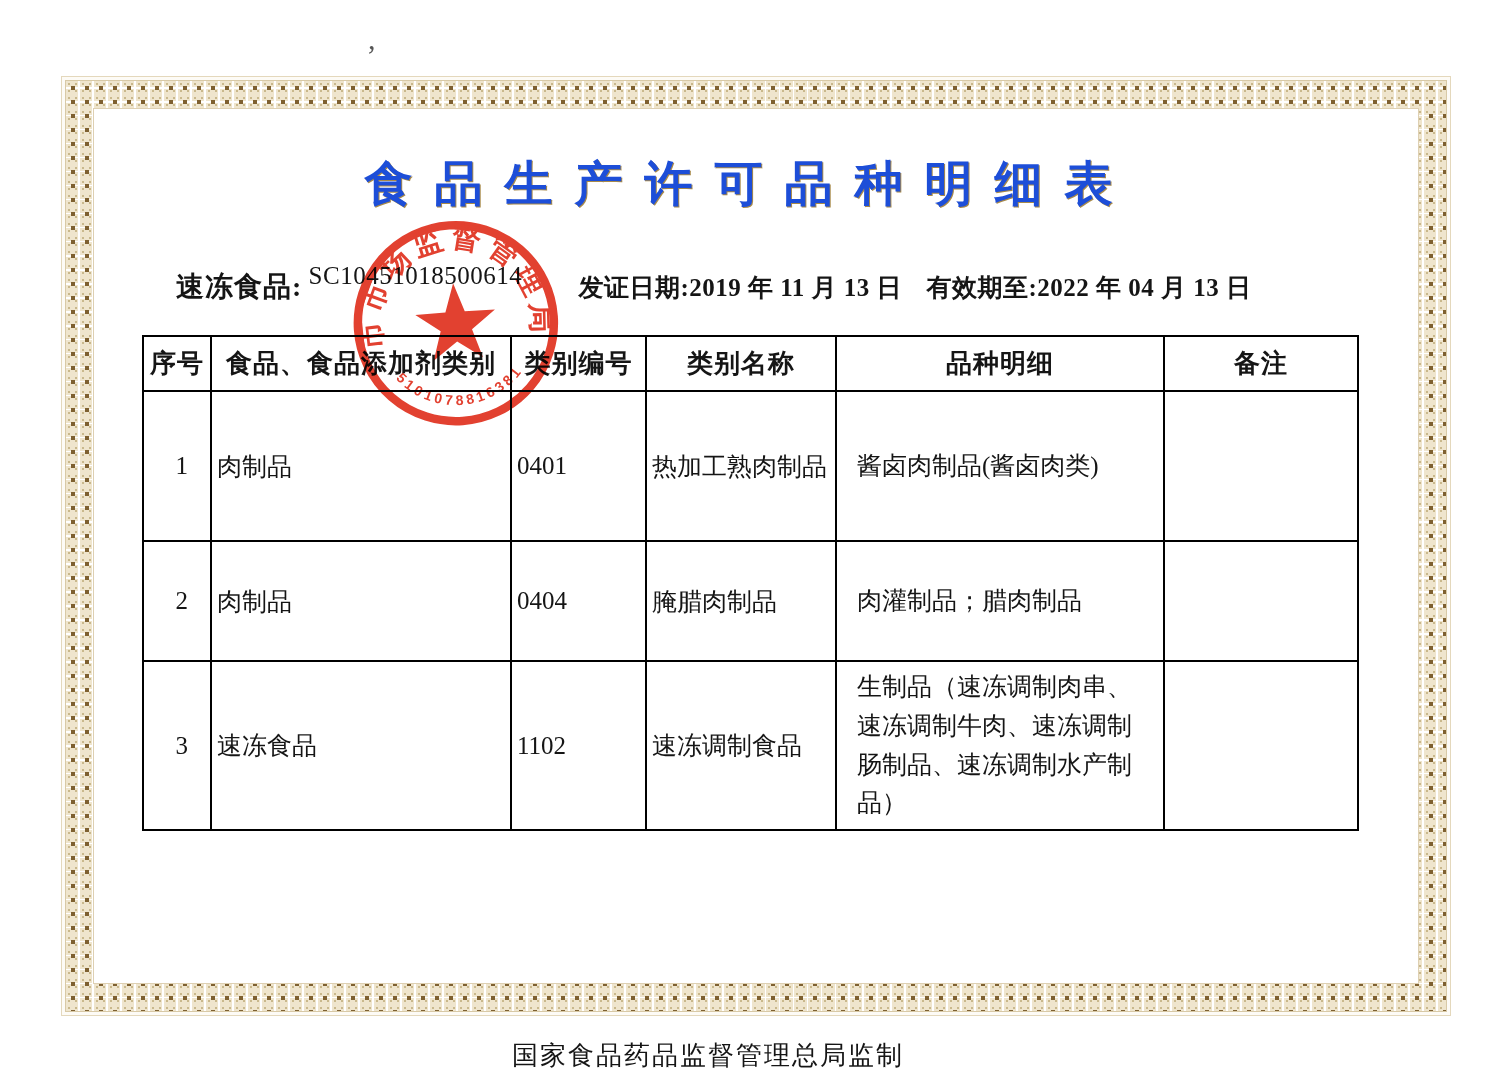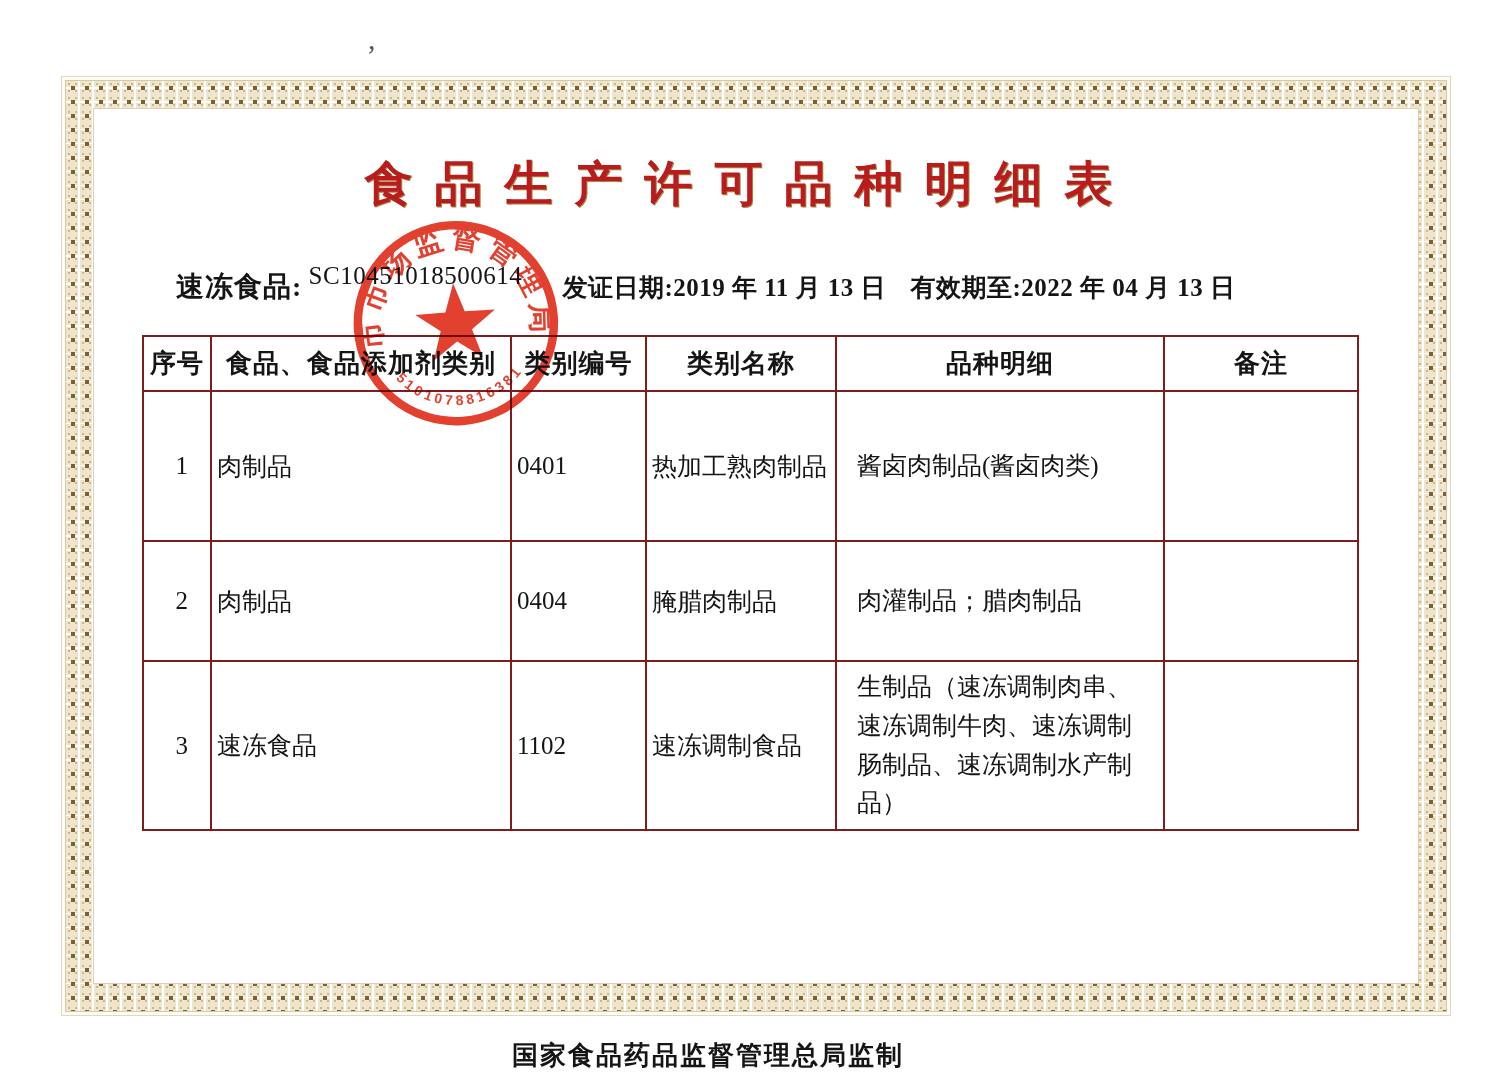--- a/index.html
+++ b/index.html
@@ -12,52 +12,52 @@
     background:
       radial-gradient(circle 2.2px at 7px 7px, #7e6030 97%, rgba(0,0,0,0)) 0 0 / 14px 14px repeat,
       radial-gradient(circle 1.2px at 3px 3px, #c9b88c 97%, rgba(0,0,0,0)) 0 0 / 7px 7px repeat,
       repeating-linear-gradient(0deg, rgba(0,0,0,0) 0 12.5px, #ffffff 12.5px 14px),
       repeating-linear-gradient(90deg, #efe5cd 0 12.5px, #ffffff 12.5px 14px);
     border:1px solid #d8c9a6; box-shadow:0 0 0 3px #fdfbf6, 0 0 0 4px #e4d8bc; }
   .frame-inner { position:absolute; inset:27px; background:#ffffff; border:1px solid #ded0b2; }
 
   
   .doc-title { position:absolute; left:142px; top:152px; width:1215px; text-align:center;
-    font-size:48px; font-weight:bold; color:#b91c1c; letter-spacing:22px;
+    font-size:48px; font-weight:bold; color:#1d4ed8; letter-spacing:22px;
     text-shadow:1px 1px 0 #a3半px; text-shadow:1px 1px 0 #a88a4a; white-space:nowrap; }
 
   
   .license-line { position:absolute; left:176px; top:268px; white-space:nowrap; font-size:25px; }
   .lic-label { font-weight:bold; font-size:28px; letter-spacing:1px; }
   .lic-num { display:inline-block; transform:translateY(-12px); font-size:25px; letter-spacing:.5px; }
-  .date-part { margin-left:34px; font-weight:bold; font-size:25px; letter-spacing:.5px; }
+  .date-part { margin-left:50px; font-weight:bold; font-size:25px; letter-spacing:.5px; }
   .date-part.second { margin-left:18px; }
 
   
   table.license-table { position:absolute; left:142px; top:335px; width:1215px;
     border-collapse:collapse; table-layout:fixed; }
-  .license-table th, .license-table td { border:2px solid #7f1d1d; overflow:hidden; }
+  .license-table th, .license-table td { border:2px solid #000000; overflow:hidden; }
   .license-table th { font-size:26px; font-weight:bold; text-align:center; height:55px; letter-spacing:1px; }
   .license-table td { font-size:25px; vertical-align:middle; }
   td.c-seq  { text-align:right; padding-right:22px; }
   td.c-cat, td.c-code, td.c-name { text-align:left; padding-left:5px; }
   td.c-detail { text-align:left; padding:6px 10px 6px 20px; line-height:1.55; }
   tr.r1 td { height:150px; } tr.r2 td { height:120px; } tr.r3 td { height:145px; }
   tr.warehouse td { height:117px; }
   td.wh-label { text-align:center; font-weight:bold; font-size:28px; vertical-align:middle; }
   td.wh-label span { display:inline-block; width:2.1em; line-height:1.55; word-break:break-all; text-align:center; }
   td.wh-value { vertical-align:top; text-align:left; padding:10px 0 0 22px; }
 
   
   .stamp { position:absolute; left:349px; top:216px; width:218px; height:218px;
     opacity:.92; mix-blend-mode:multiply; transform:rotate(-4deg); }
 
   
   .doc-footer { position:absolute; left:0; top:1038px; width:1416px; text-align:center;
-    font-size:26px; font-weight:bold; letter-spacing:2px; }
+    font-size:26px; font-weight:normal; letter-spacing:2px; }
 
   
   .scan-mark { position:absolute; left:368px; top:22px; font-size:30px; color:#555; }
 </style>
 </head>
 <body>
 
 <div class="page">
 
   <div class="frame">

